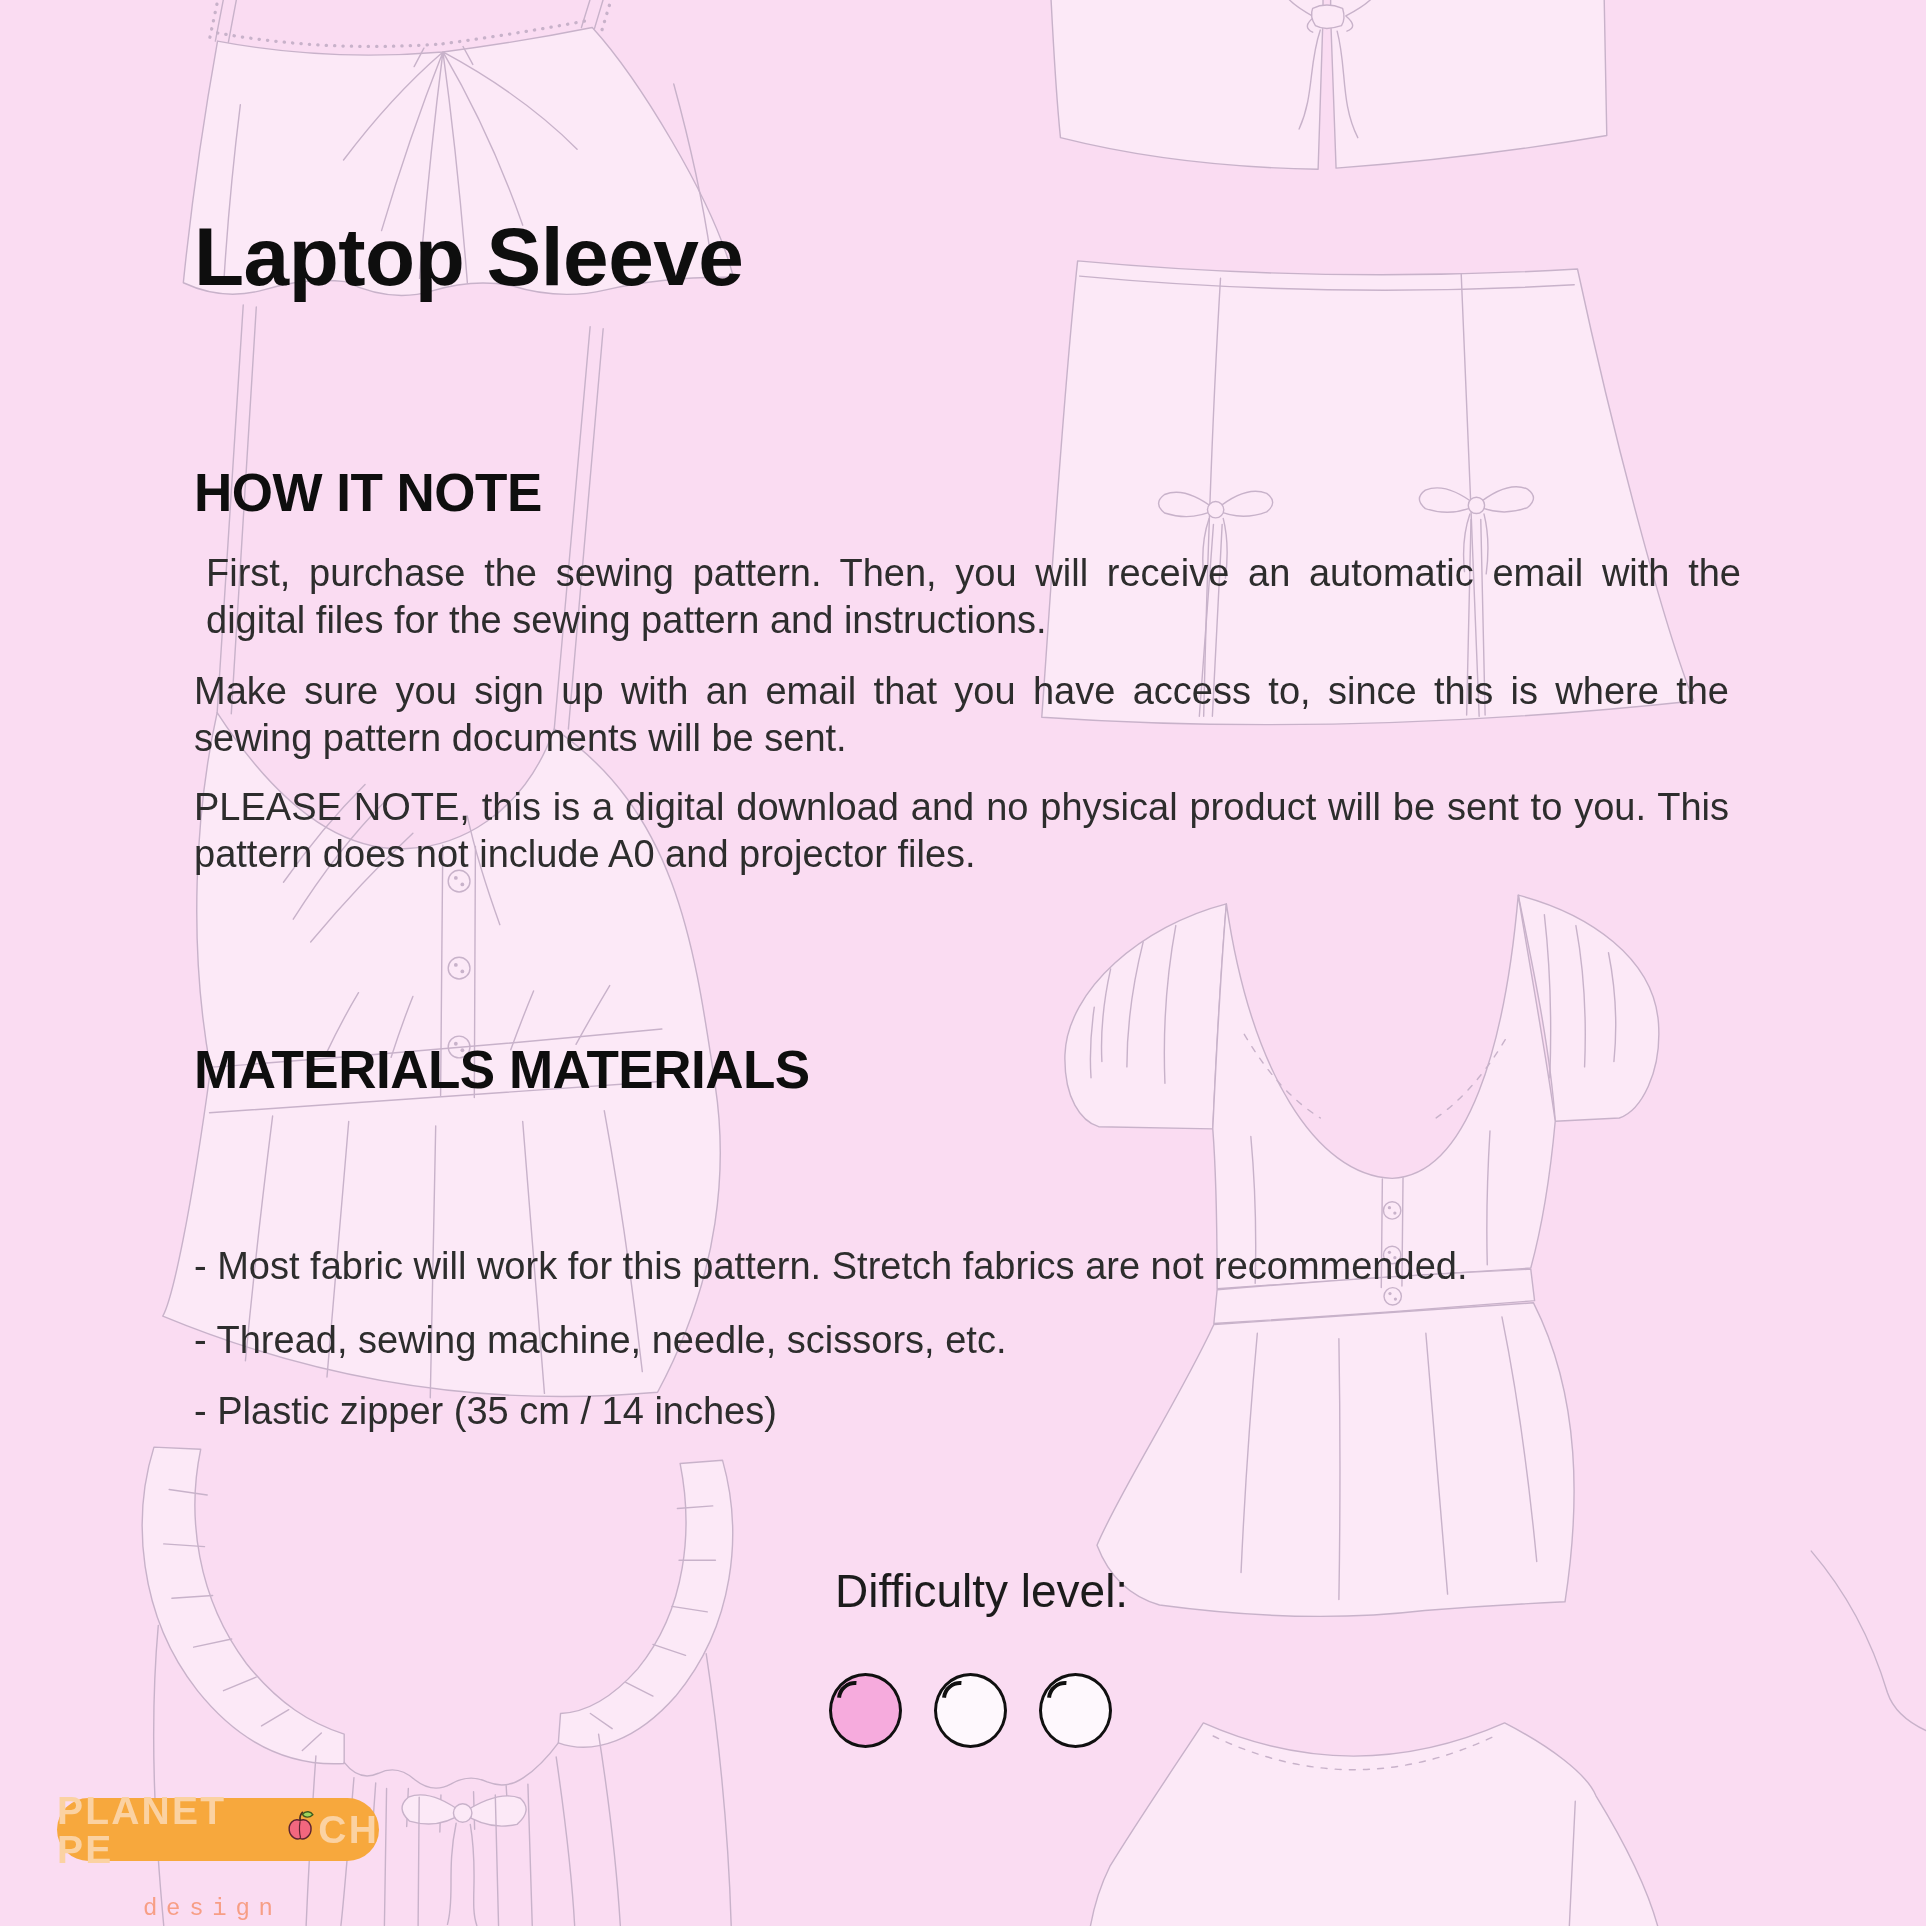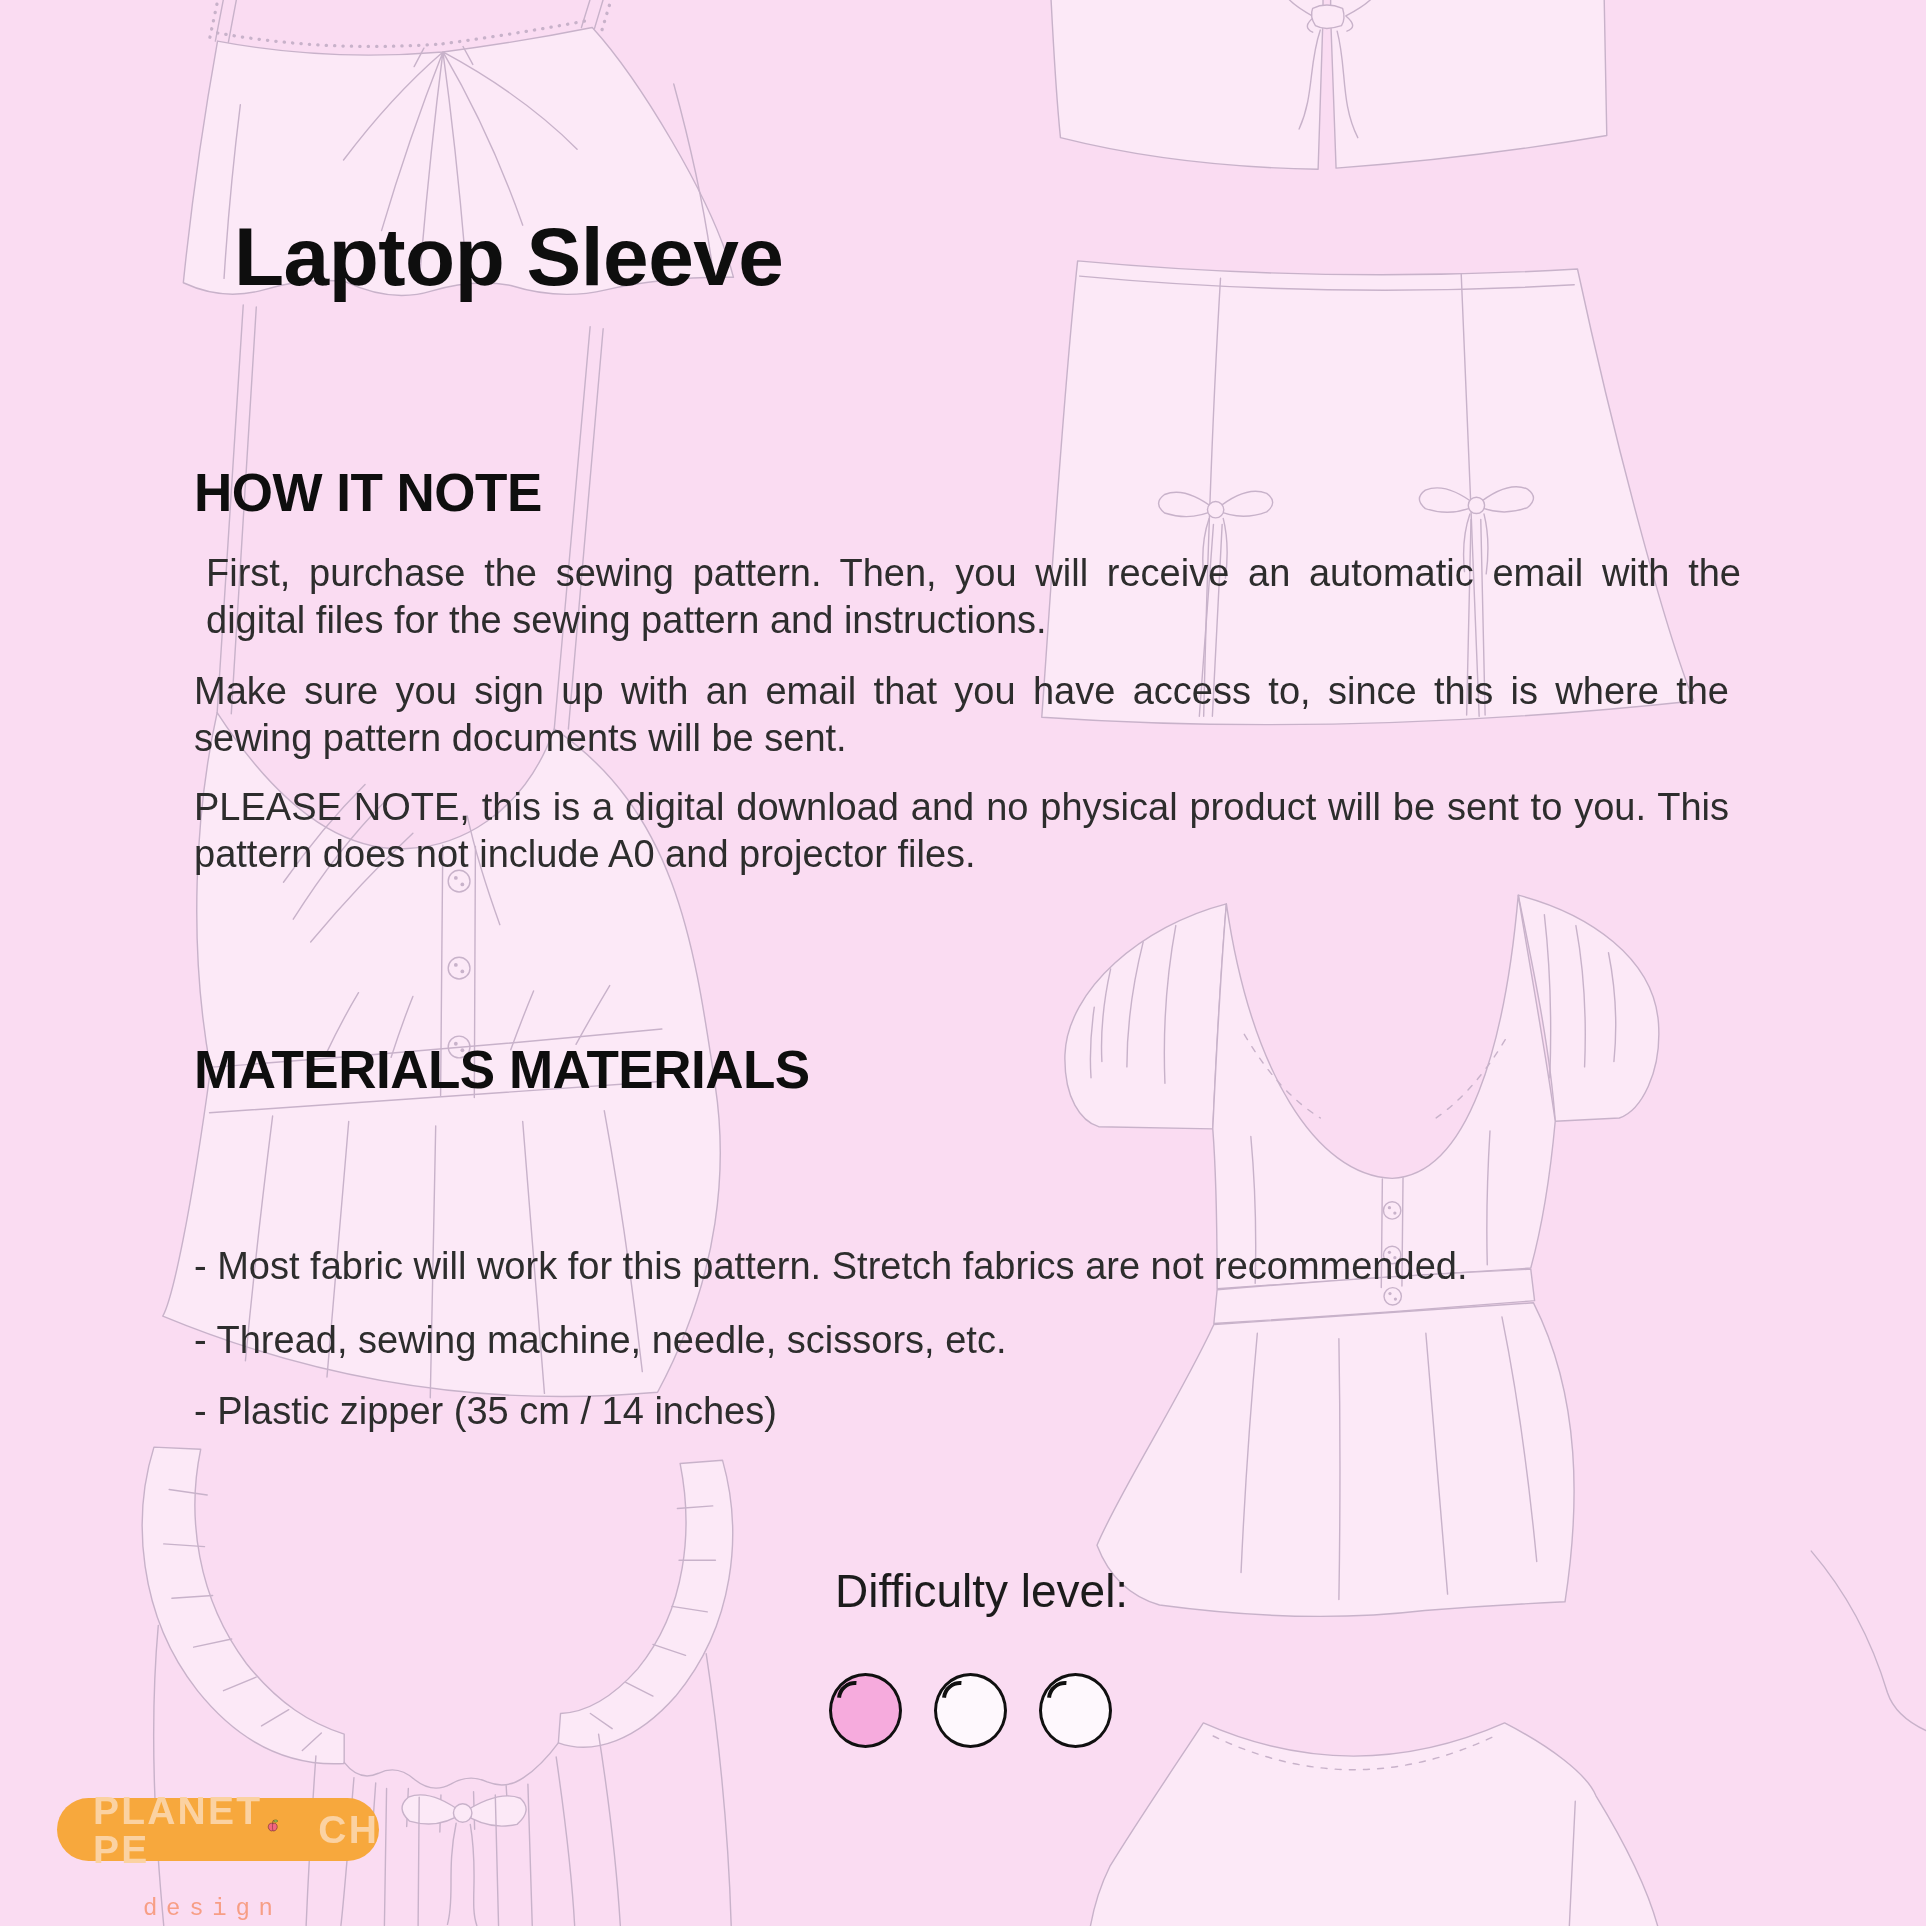--- a/index.html
+++ b/index.html
@@ -13,38 +13,38 @@
 
   
   .ill{position:absolute;z-index:0;}
   .ill .body{fill:var(--ill-fill);stroke:var(--ill-stroke);stroke-width:2.6;stroke-linejoin:round;}
   .ill .line{fill:none;stroke:var(--ill-stroke);stroke-width:2.6;stroke-linecap:round;}
   .ill .dash{fill:none;stroke:var(--ill-stroke);stroke-width:2.6;stroke-dasharray:11 15;stroke-linecap:round;}
   .ill .dots{fill:none;stroke:var(--ill-stroke);stroke-width:6;stroke-dasharray:0.5 15;stroke-linecap:round;}
   .ill .dot-ink{fill:var(--ill-stroke);stroke:none;}
 
   
-  .title{position:absolute;left:194px;top:216px;z-index:2;font-weight:700;font-size:82px;line-height:1;letter-spacing:-0.5px;color:var(--ink);margin-left:40px;}
+  .title{position:absolute;left:194px;top:216px;z-index:2;font-weight:700;font-size:82px;line-height:1;letter-spacing:-0.5px;color:var(--ink);}
   .h2{position:absolute;left:194px;z-index:2;font-weight:700;font-size:53px;line-height:1;letter-spacing:-0.5px;color:var(--ink);}
   #h2-how{top:466px;}
   #h2-mat{top:1043px;}
   .para{position:absolute;left:194px;width:1535px;z-index:2;font-size:38px;line-height:47px;color:var(--body-ink);text-align:justify;}
   #p1{top:550px;margin-left:12px;} #p2{top:668px;} #p3{top:784px;}
   #m1{top:1127px;} #m2{top:1243px;} #m3{top:1317px;} #m4{top:1388px;}
 
   
   .diff-label{position:absolute;left:835px;top:1568px;z-index:2;font-size:46px;line-height:1;color:#1c1c1c;}
   .dots-row{position:absolute;left:829px;top:1673px;z-index:2;display:flex;gap:32px;}
   .dot{width:73px;height:75px;border:3.8px solid #101010;border-radius:50%;position:relative;background:#fff;}
   .dot::before{content:"";position:absolute;left:5.4px;top:5.4px;width:28px;height:28px;border:4.3px solid transparent;border-top-color:#101010;border-radius:50%;transform:rotate(-40deg);}
 
   
   .logo{position:absolute;left:57px;top:1798px;z-index:3;}
   .logo-blob{width:322px;height:63px;background:var(--blob);border-radius:32px;display:flex;align-items:center;justify-content:center;gap:4.3px;}
-  .logo-word{font-weight:700;font-size:39px;line-height:1;color:var(--logo-letter);letter-spacing:2.2px;margin-left:36px;}
+  .logo-word{font-weight:700;font-size:39px;line-height:1;color:var(--logo-letter);letter-spacing:2.2px;}
   .logo-peach{display:block;margin-top:-7.6px;}
   .logo-sub{position:absolute;left:86px;top:71px;font-family:"Liberation Mono",monospace;font-size:24px;line-height:1;color:var(--logo-sub);letter-spacing:8.7px;margin-top:28px;}
 </style>
 </head>
 <body>
 
 <div class="canvas">
 
   <svg class="ill" style="left:163px;top:-4.3px" width="587" height="315" viewBox="0 0 1080 580">
     <path class="body" d="M100,83 C70,250 48,420 37,528 Q110,562 185,541 Q262,518 335,526 Q420,566 495,543 Q570,520 640,533 Q730,561 815,541 Q925,516 1050,518 C1012,372 872,148 790,58 Q650,86 515,103 Q300,121 100,83 Z"></path>

